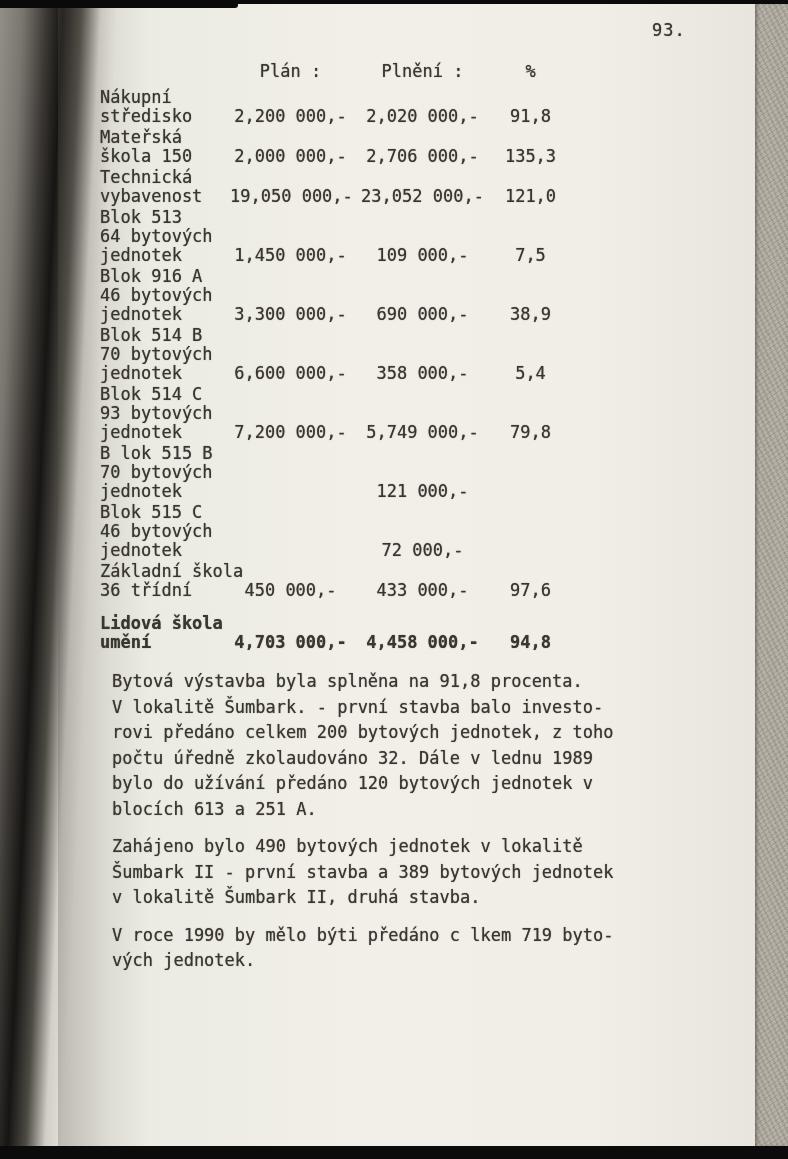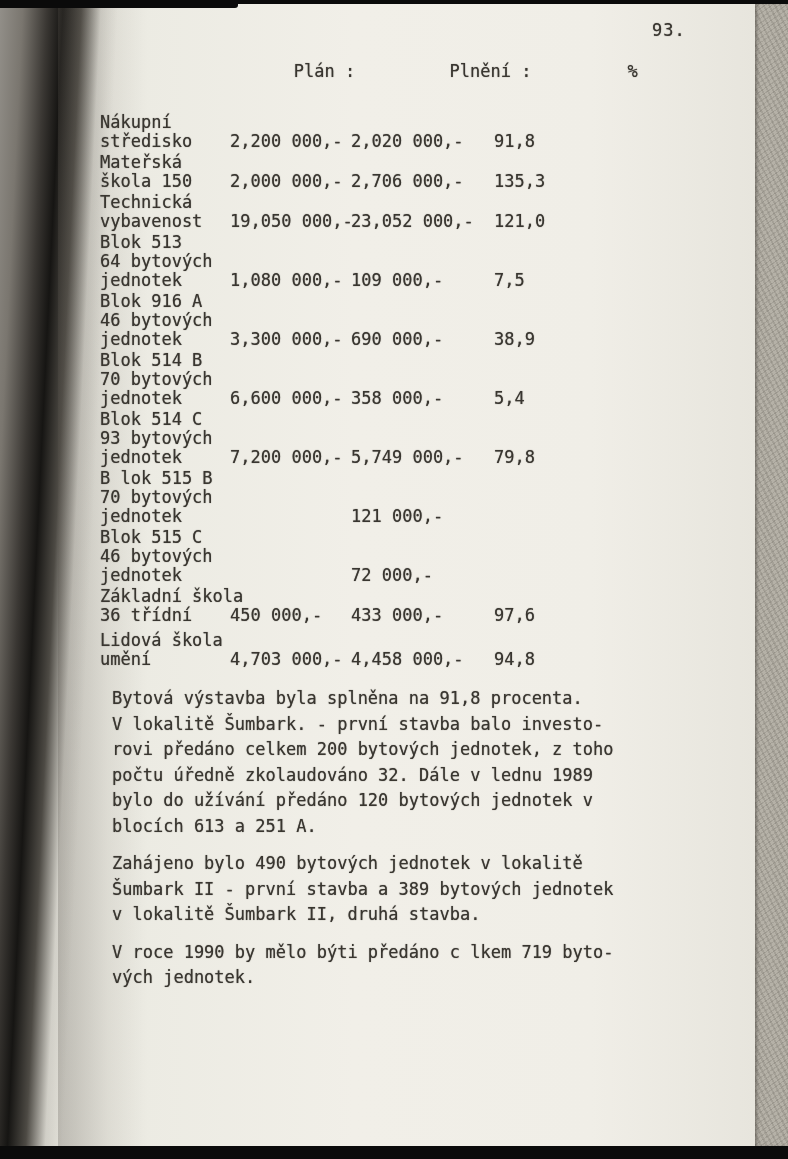--- a/index.html
+++ b/index.html
@@ -34,32 +34,32 @@
   }
 
   
   .ink { text-shadow: 0 0 1px rgba(57,54,48,0.75); }
 
   .page-number { position:absolute; left:652px; top:20px; font-size:17px; letter-spacing:1px; }
 
   .content { position:absolute; left:100px; top:62px; width:560px; font-size:17px; }
 
   .thead, .trow { display:grid; grid-template-columns:130px 121px 143px 73px; }
-  .thead { margin-bottom:32px; line-height:19px;gap:34px; }
+  .thead { margin-bottom:7px; line-height:19px; }
   .thead .hcell { text-align:center; white-space:pre; }
   .trow { align-items:end; margin-bottom:2px; }
   .trow .lbl { white-space:pre; line-height:19px; }
-  .trow .num { text-align:left; white-space:pre; line-height:19px; }
+  .trow .num { text-align:center; white-space:pre; line-height:19px; }
 
   .section-header { margin-top:5px; line-height:19px; white-space:pre; }
   .dash-underline {
     width:130px; height:3px; margin-top:3px;
     background: repeating-linear-gradient(to right, #3a372f 0 12px, rgba(0,0,0,0) 12px 17px);
   }
-  #rows-section { margin-top:6px; }
+  #rows-section { margin-top:14px;font-weight:bold; }
 
   #paragraphs { margin-top:17px; width:525px; }
   .para { white-space:pre; line-height:25.5px; margin:12px; }
   .para:nth-child(4) { margin-top:3px; }
 </style>
 </head>
 <body>
 
 <div class="canvas">
   <div class="bind-band"></div>
@@ -102,21 +102,21 @@
 vybavenost</span>
     <span class="num ink">19,050 000,-</span>
     <span class="num ink">23,052 000,-</span>
     <span class="num ink">121,0</span>
   </div>
 
   <div class="trow">
     <span class="lbl ink">Blok 513
 64 bytových
 jednotek</span>
-    <span class="num ink">1,080 000,-</span>
+    <span class="num ink">1,450 000,-</span>
     <span class="num ink">109 000,-</span>
     <span class="num ink">7,5</span>
   </div>
 
   <div class="trow">
     <span class="lbl ink">Blok 916 A
 46 bytových
 jednotek</span>
     <span class="num ink">3,300 000,-</span>
     <span class="num ink">690 000,-</span>

